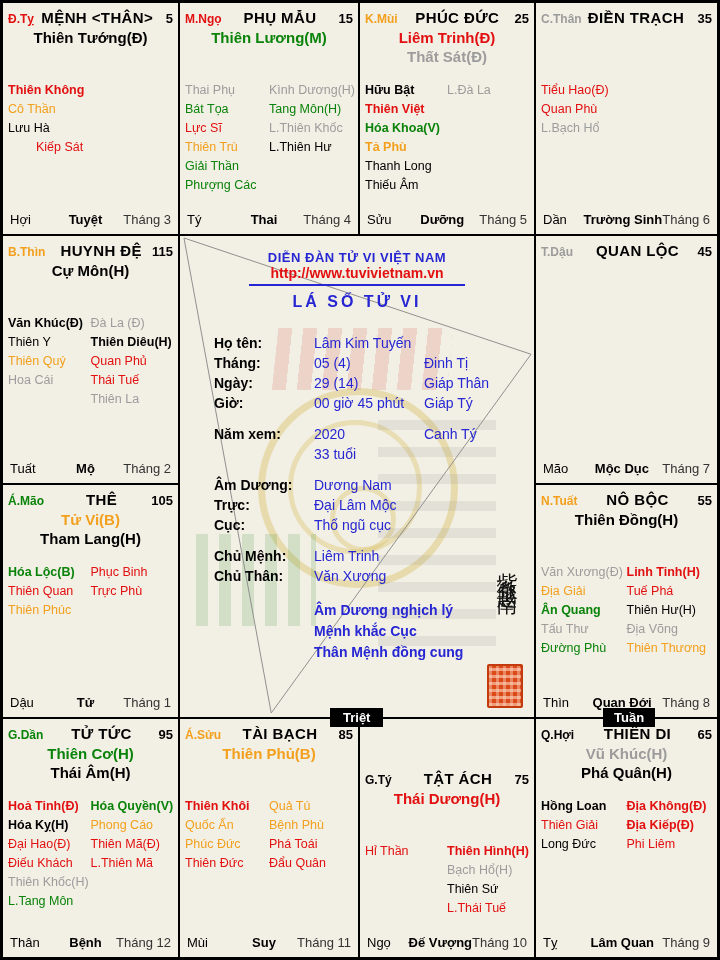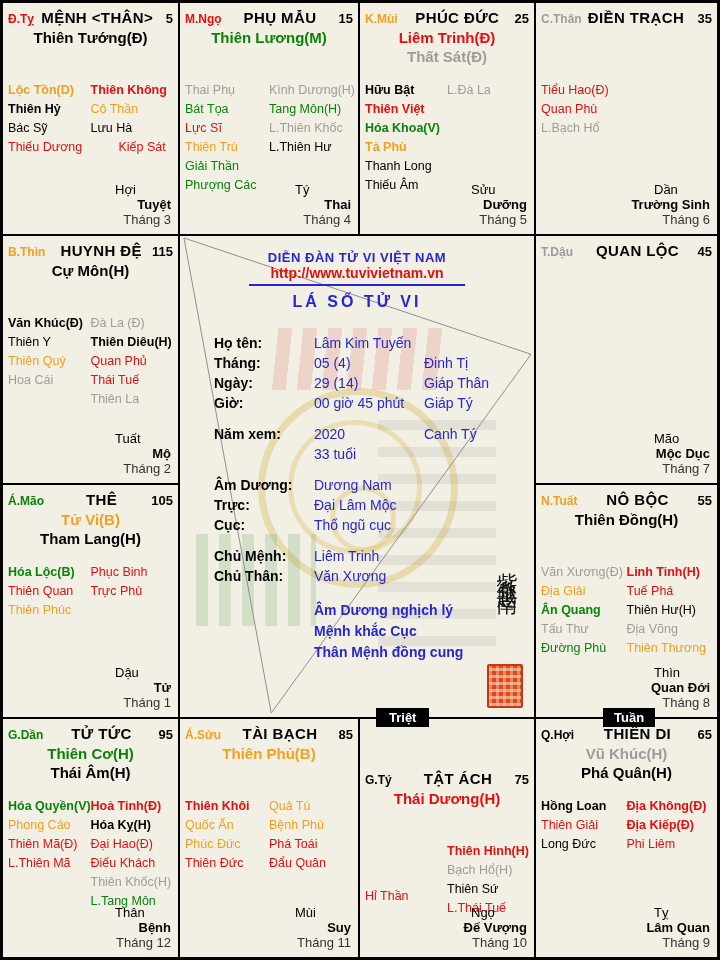--- a/index.html
+++ b/index.html
@@ -21,21 +21,21 @@
   .cell-head{display:flex;align-items:baseline;padding-top:4px;}
   .corner{font-weight:bold;font-size:12px;width:54px;white-space:nowrap;}
   .pname{flex:1;text-align:center;font-weight:bold;font-size:15px;letter-spacing:.4px;white-space:nowrap;}
   .pnum{width:32px;text-align:right;font-weight:bold;font-size:13px;}
   .mains{min-height:53px;text-align:center;padding-top:2px;}
   .main-star{font-size:15px;font-weight:bold;line-height:19px;white-space:nowrap;}
   .stars{display:flex;font-size:12.5px;line-height:19px;}
   .scol{width:50%;}
   .scol .it{white-space:nowrap;}
   .b{font-weight:bold;}
-  .cell-foot{position:absolute;left:7px;right:7px;bottom:7px;display:flex;align-items:flex-end;font-size:13px;flex-direction:column;}
+  .cell-foot{position:absolute;left:7px;right:7px;bottom:7px;display:flex;align-items:flex-end;font-size:13px;}
   .branch{width:56px;}
   .stage{flex:1;text-align:center;font-weight:bold;white-space:nowrap;}
   .month{width:66px;text-align:right;color:#333;white-space:nowrap;}
 
   
   #center{
     grid-row:2/4;grid-column:2/4;position:relative;box-sizing:border-box;
     border-right:2px solid #000;border-bottom:2px solid #000;
     padding-top:14px;overflow:hidden;background:#f2efe4;
   }
@@ -76,44 +76,38 @@
     background:repeating-linear-gradient(90deg, rgba(205,45,35,.14) 0 14px, transparent 14px 25px);transform:skewX(-6deg);}
   #wm-gray{right:38px;top:170px;width:118px;height:240px;
     background:repeating-linear-gradient(0deg, rgba(125,125,125,.13) 0 10px, transparent 10px 27px);}
   #wm-green{left:16px;top:298px;width:120px;height:92px;
     background:repeating-linear-gradient(90deg, rgba(45,140,45,.16) 0 12px, transparent 12px 23px);}
 
   .badge{
     position:absolute;z-index:6;background:#000;color:#fff;
     font-size:13px;font-weight:bold;padding:2px 13px;white-space:nowrap;
   }
-  #badge-triet{left:327px;top:705px;margin-left:46px;}
+  #badge-triet{left:327px;top:705px;}
   #badge-tuan{left:600px;top:705px;padding:2px 11px;}
 </style>
 </head>
 <body>
 
 <div id="board">
 
   <div class="cell" style="grid-area: 1 / 1;">
       <div class="cell-head">
         <span class="corner" style="color: rgb(226, 16, 16);">Đ.Tỵ</span>
         <span class="pname">MỆNH &lt;THÂN&gt;</span>
         <span class="pnum">5</span>
       </div>
       <div class="mains">
         <div class="main-star" style="color: rgb(0, 0, 0);">Thiên Tướng(Đ)</div>
       </div>
       <div class="stars">
-        <div class="scol">
-          <div class="it b" style="color: rgb(242, 160, 30);">Lộc Tồn(D)</div>
-          <div class="it b" style="color: rgb(0, 0, 0);">Thiên Hỷ</div>
-          <div class="it" style="color: rgb(0, 0, 0);">Bác Sỹ</div>
-          <div class="it" style="color: rgb(226, 16, 16);">Thiếu Dương</div>
-        </div>
         <div class="scol">
           <div class="it b" style="color: rgb(226, 16, 16);">Thiên Không</div>
           <div class="it" style="color: rgb(242, 160, 30);">Cô Thần</div>
           <div class="it" style="color: rgb(0, 0, 0);">Lưu Hà</div>
           <div class="it" style="color: rgb(226, 16, 16); margin-left: 28px;">Kiếp Sát</div>
         </div>
       </div>
       <div class="cell-foot">
         <span class="branch">Hợi</span>
         <span class="stage">Tuyệt</span>
@@ -306,33 +300,33 @@
         <span class="corner" style="color: rgb(10, 131, 10);">G.Dần</span>
         <span class="pname">TỬ TỨC</span>
         <span class="pnum">95</span>
       </div>
       <div class="mains">
         <div class="main-star" style="color: rgb(10, 131, 10);">Thiên Cơ(H)</div>
         <div class="main-star" style="color: rgb(0, 0, 0);">Thái Âm(H)</div>
       </div>
       <div class="stars">
         <div class="scol">
-          <div class="it b" style="color: rgb(10, 131, 10);">Hóa Quyền(V)</div>
-          <div class="it" style="color: rgb(242, 160, 30);">Phong Cáo</div>
-          <div class="it" style="color: rgb(226, 16, 16);">Thiên Mã(Đ)</div>
-          <div class="it" style="color: rgb(226, 16, 16);">L.Thiên Mã</div>
-        </div>
-        <div class="scol">
           <div class="it b" style="color: rgb(226, 16, 16);">Hoả Tinh(Đ)</div>
           <div class="it b" style="color: rgb(0, 0, 0);">Hóa Kỵ(H)</div>
           <div class="it" style="color: rgb(226, 16, 16);">Đại Hao(Đ)</div>
           <div class="it" style="color: rgb(226, 16, 16);">Điếu Khách</div>
           <div class="it" style="color: rgb(156, 156, 156);">Thiên Khốc(H)</div>
           <div class="it" style="color: rgb(10, 131, 10);">L.Tang Môn</div>
         </div>
+        <div class="scol">
+          <div class="it b" style="color: rgb(10, 131, 10);">Hóa Quyền(V)</div>
+          <div class="it" style="color: rgb(242, 160, 30);">Phong Cáo</div>
+          <div class="it" style="color: rgb(226, 16, 16);">Thiên Mã(Đ)</div>
+          <div class="it" style="color: rgb(226, 16, 16);">L.Thiên Mã</div>
+        </div>
       </div>
       <div class="cell-foot">
         <span class="branch">Thân</span>
         <span class="stage">Bệnh</span>
         <span class="month">Tháng 12</span>
       </div>
     </div>
     <div class="cell edge-b" style="grid-area: 4 / 2;">
       <div class="cell-head">
         <span class="corner" style="color: rgb(242, 160, 30);">Á.Sửu</span>
@@ -366,21 +360,21 @@
       <div class="cell-head">
         <span class="corner" style="color: rgb(0, 0, 0); margin-top: 48px;">G.Tý</span>
         <span class="pname">TẬT ÁCH</span>
         <span class="pnum">75</span>
       </div>
       <div class="mains">
         <div class="main-star" style="color: rgb(226, 16, 16);">Thái Dương(H)</div>
       </div>
       <div class="stars">
         <div class="scol">
-          <div class="it" style="color: rgb(226, 16, 16); margin-top: 45px;">Hỉ Thần</div>
+          <div class="it" style="color: rgb(226, 16, 16);">Hỉ Thần</div>
         </div>
         <div class="scol">
           <div class="it b" style="color: rgb(226, 16, 16);">Thiên Hình(H)</div>
           <div class="it" style="color: rgb(156, 156, 156);">Bạch Hổ(H)</div>
           <div class="it" style="color: rgb(0, 0, 0);">Thiên Sứ</div>
           <div class="it" style="color: rgb(226, 16, 16);">L.Thái Tuế</div>
         </div>
       </div>
       <div class="cell-foot">
         <span class="branch">Ngọ</span>

